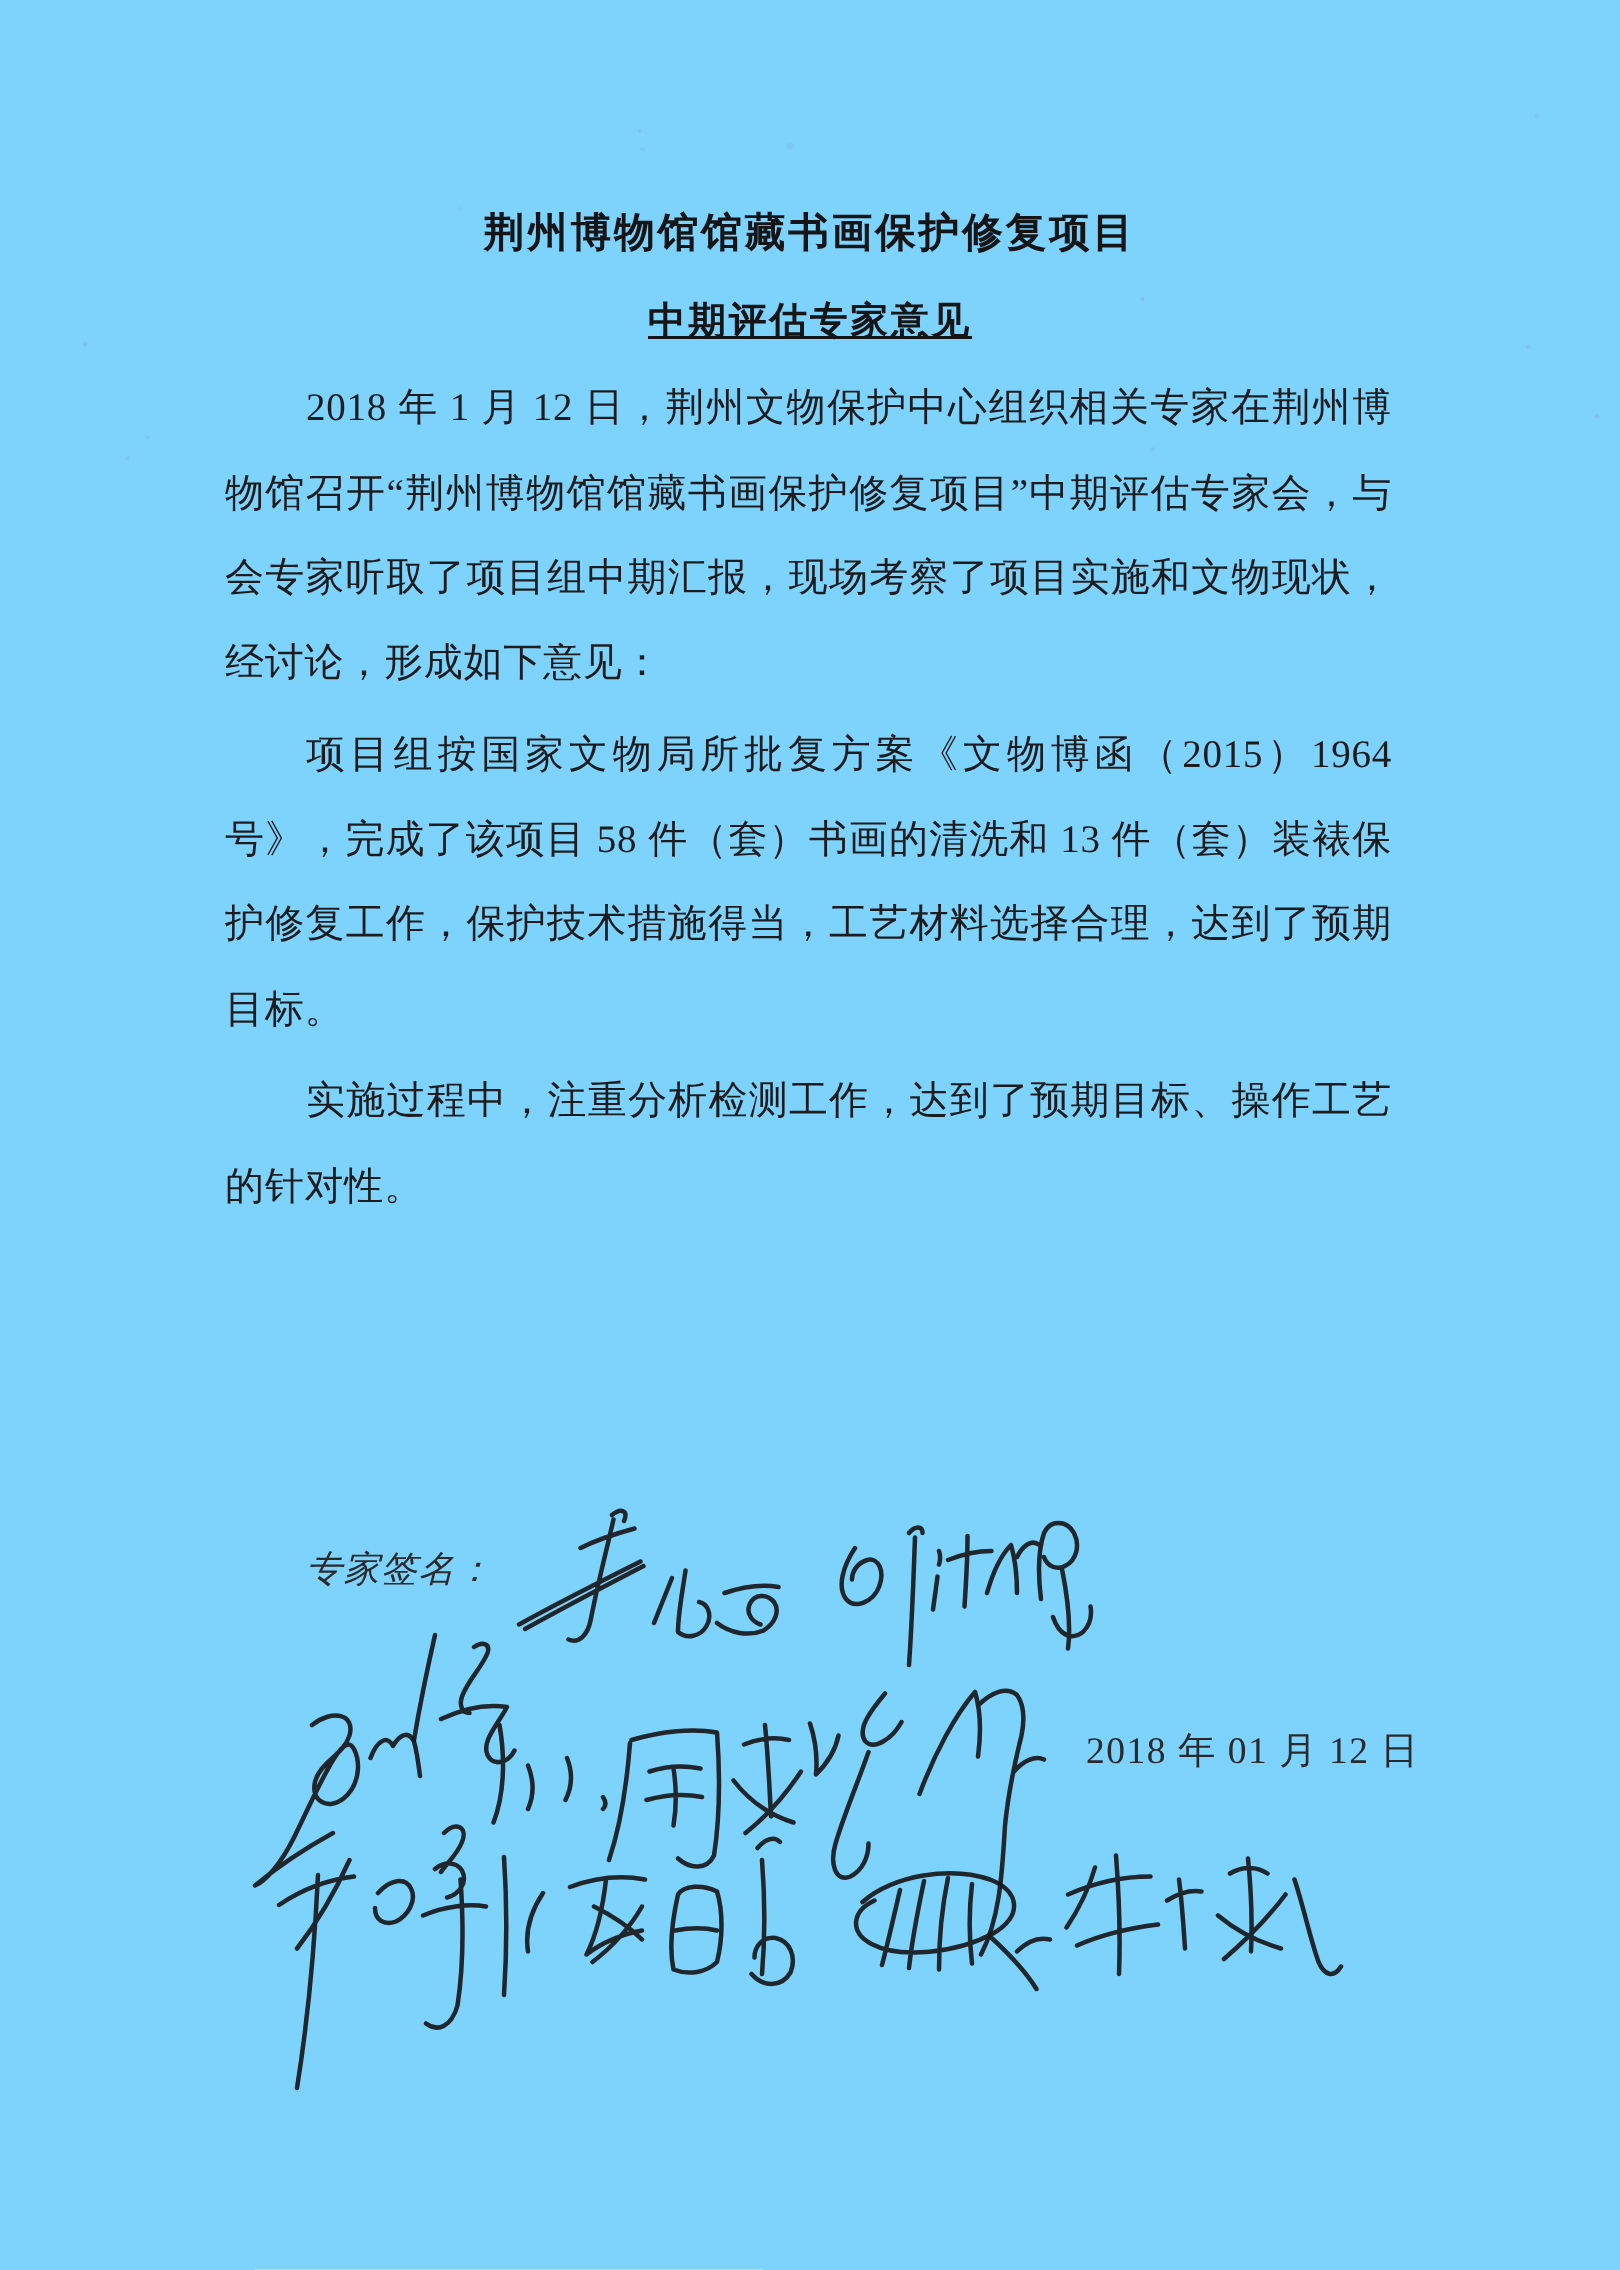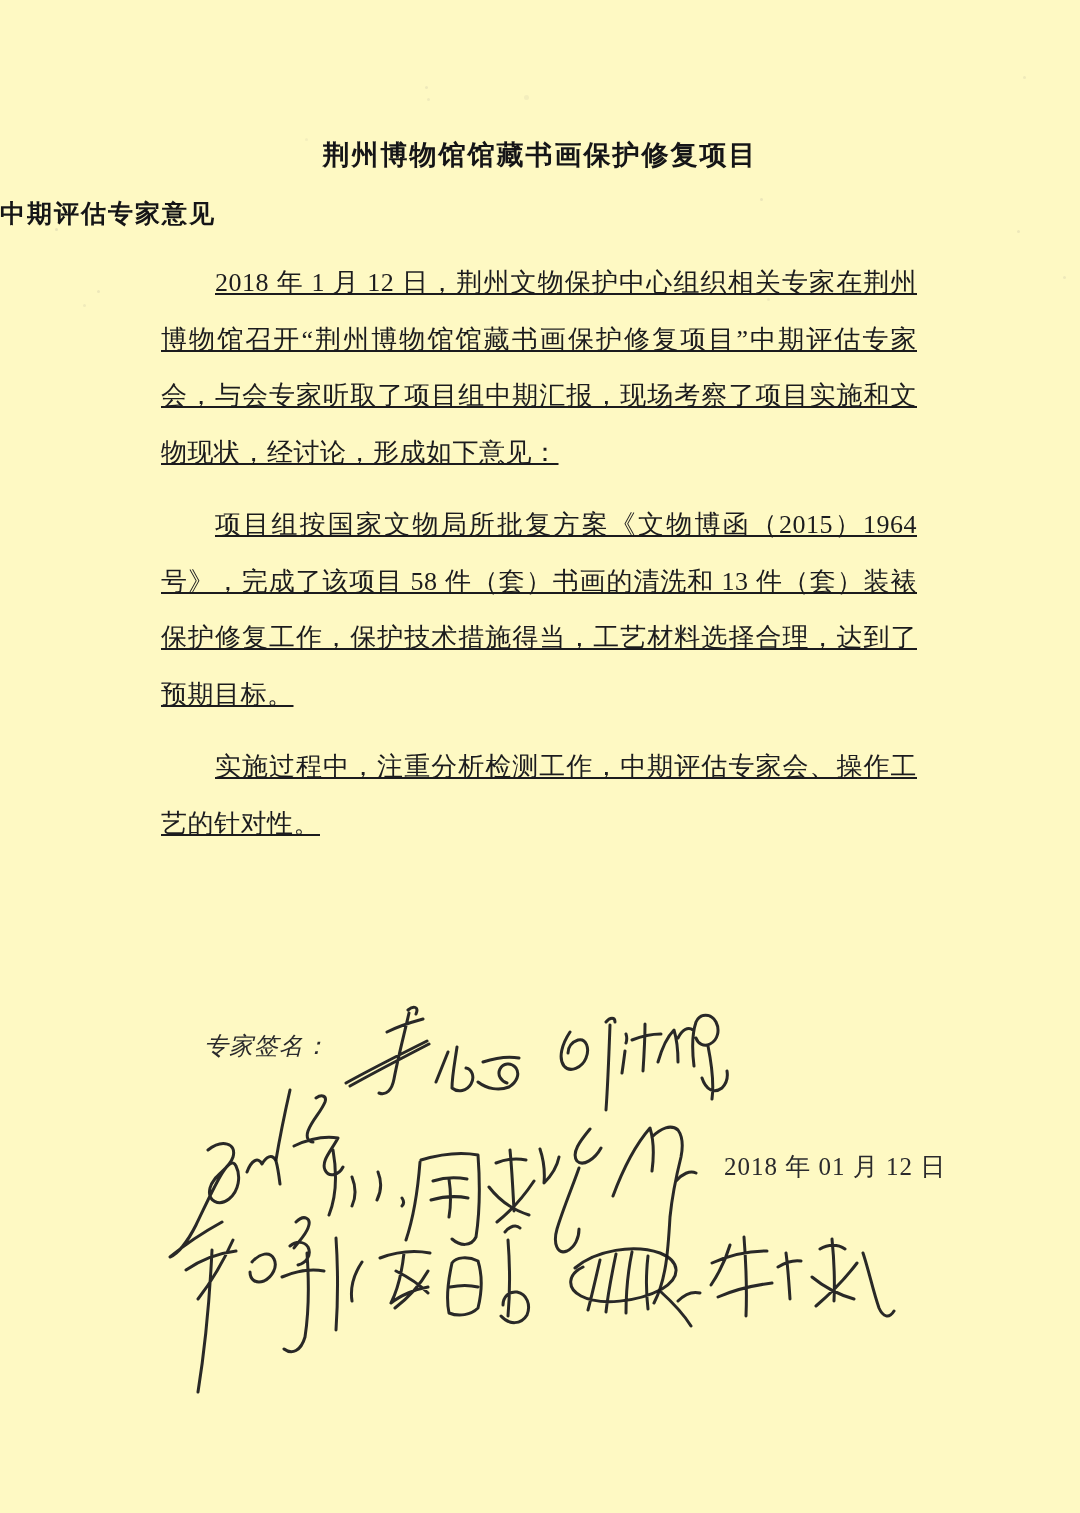--- a/index.html
+++ b/index.html
@@ -5,21 +5,21 @@
   html, body {
     margin: 0;
     padding: 0;
     background: #e8e8ea;
   }
   .page {
     position: relative;
     width: 1080px;
     height: 1513px;
     margin: 0 auto;
-    background: #fef9c3;
+    background: #7dd3fc;
     overflow: hidden;
     font-family: "Liberation Serif", serif;
     color: #1b1b1d;
   }
   
   .speck {
     position: absolute;
     left: 55px;
     top: 228px;
     width: 3px;
@@ -52,41 +52,42 @@
     font-size: 27px;
     letter-spacing: 2px;
     color: #151517;
   }
   .subtitle {
     position: absolute;
     top: 197px;
     left: 0;
     right: 0;
     margin: 0;
+    text-align: center;
     font-family: "Liberation Sans", sans-serif;
     font-weight: 700;
     font-size: 25px;
     letter-spacing: 2px;
     color: #151517;
+    text-decoration: underline;
   }
   .body-text {
     position: absolute;
     left: 145px;
     top: 239px;
     width: 788px;
     font-size: 26px;
     line-height: 56.5px;
     text-align: justify;
     letter-spacing: 0.5px;
     color: #1c1c1e;
   }
   .body-text p {
-    margin: 16px;
+    margin: 5px;
     text-indent: 54px;
-    text-decoration: underline;
   }
   .sig-label {
     position: absolute;
     left: 204px;
     top: 1030px;
     font-size: 24px;
     letter-spacing: 1px;
     color: #2a2a2c;
     font-style: italic;
   }
@@ -122,21 +123,21 @@
 
   <div class="speck"></div>
 
   <h1 class="title">荆州博物馆馆藏书画保护修复项目</h1>
 
   <h2 class="subtitle">中期评估专家意见</h2>
 
   <div class="body-text">
     <p>2018 年 1 月 12 日，荆州文物保护中心组织相关专家在荆州博物馆召开“荆州博物馆馆藏书画保护修复项目”中期评估专家会，与会专家听取了项目组中期汇报，现场考察了项目实施和文物现状，经讨论，形成如下意见：</p>
     <p>项目组按国家文物局所批复方案《文物博函（2015）1964 号》，完成了该项目 58 件（套）书画的清洗和 13 件（套）装裱保护修复工作，保护技术措施得当，工艺材料选择合理，达到了预期目标。</p>
-    <p>实施过程中，注重分析检测工作，中期评估专家会、操作工艺的针对性。</p>
+    <p>实施过程中，注重分析检测工作，达到了预期目标、操作工艺的针对性。</p>
   </div>
 
   <div class="sig-label">专家签名：</div>
 
   <div class="doc-date">2018 年 01 月 12 日</div>
 
   <svg class="sig-layer" viewBox="0 0 1080 1513" xmlns="http://www.w3.org/2000/svg">
     <path d="M290,1090 C285,1112 280,1136 276,1160"></path>
     <path d="M408,1010 C414,1005 419,1007 416,1014 M409,1013 C404,1035 398,1058 394,1079 C392,1090 386,1096 379,1093 M346,1083 C373,1068 401,1054 427,1041 M350,1086 C377,1071 404,1057 429,1044 M387,1032 C399,1026 412,1022 423,1019 M448,1052 C444,1062 440,1072 436,1082 M457,1047 C455,1061 452,1076 452,1088 C458,1093 467,1091 471,1084 C475,1077 472,1069 466,1068 M483,1062 C495,1058 508,1056 519,1058 M478,1082 C487,1089 499,1091 509,1087 C517,1082 520,1074 516,1068 C511,1062 503,1063 500,1069 C497,1075 501,1081 507,1083"></path>
     <path d="M570,1032 C562,1044 558,1058 564,1066 C570,1073 582,1068 586,1058 C590,1048 586,1038 578,1040 C572,1042 568,1047 568,1053 M606,1022 C610,1017 615,1017 615,1022 M610,1025 C609,1053 608,1082 606,1110 M626,1034 C627,1037 627,1040 626,1043 M625,1051 C624,1059 623,1066 622,1073 M632,1040 C642,1036 652,1034 661,1034 M645,1024 C645,1040 644,1056 643,1071 M658,1062 C662,1048 668,1036 674,1030 C677,1040 678,1051 678,1062 M678,1038 C682,1030 688,1026 693,1030 M694,1066 C692,1050 692,1034 696,1022 C700,1013 711,1013 716,1022 C720,1030 718,1040 710,1044 C704,1047 698,1044 696,1038 M708,1046 C712,1066 714,1084 712,1099 M702,1078 C706,1090 714,1094 722,1088 C727,1083 728,1077 727,1071"></path>

